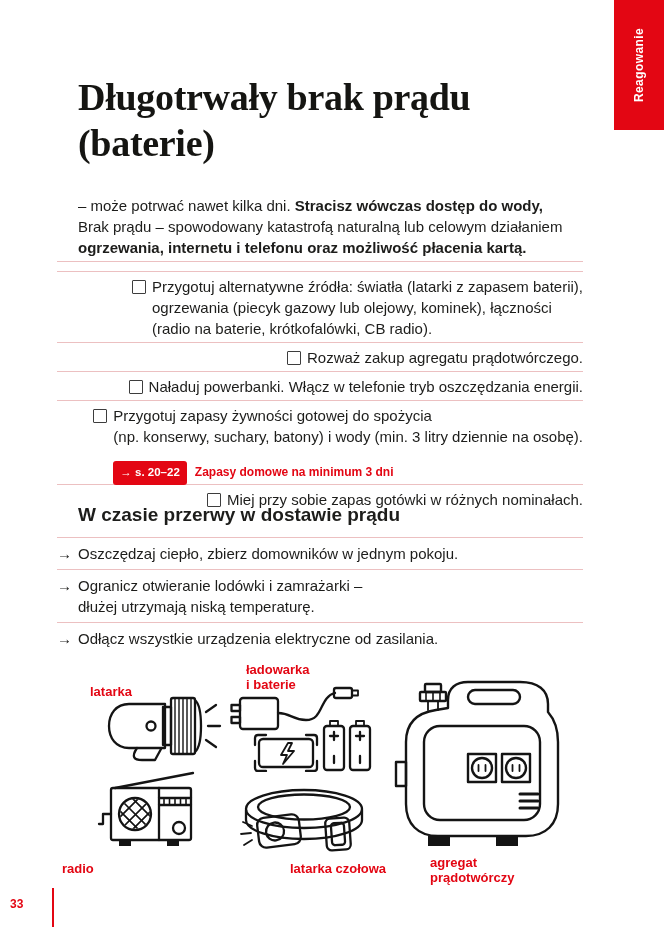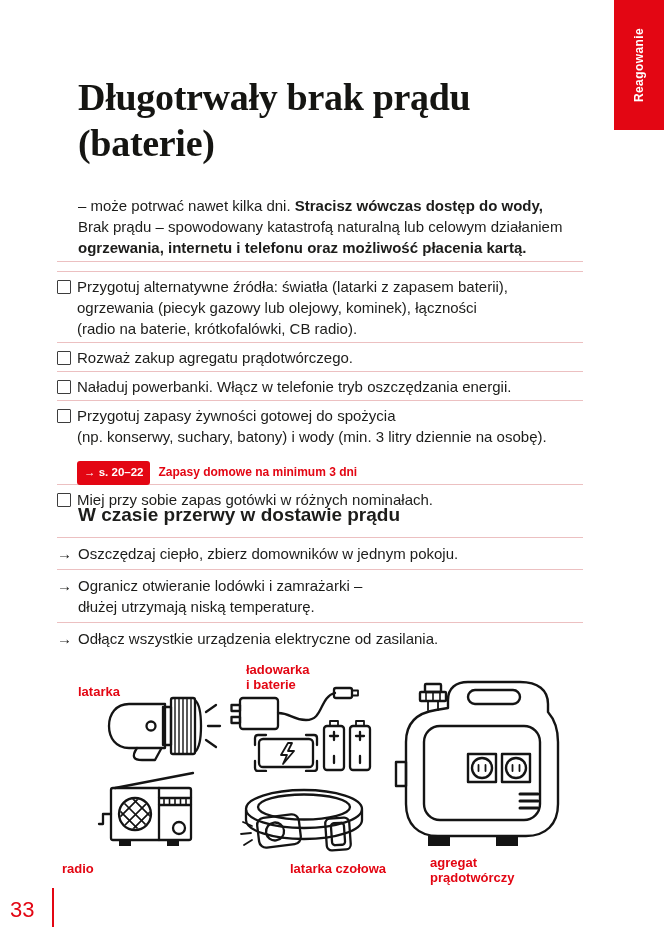--- a/index.html
+++ b/index.html
@@ -28,42 +28,42 @@
     font-family:"Liberation Serif","DejaVu Serif",serif;
     font-weight:bold;font-size:38px;line-height:46px;letter-spacing:-0.3px;color:#151512;
   }
   
   .intro{position:absolute;left:78px;top:195px;font-size:15px;line-height:21px;}
   .intro .line{white-space:nowrap;}
   .intro b{font-weight:bold;}
   .intro-divider{position:absolute;left:57px;top:261px;width:526px;height:0;border-top:1px solid var(--divider);}
   
   .checklist{position:absolute;left:57px;top:271px;width:526px;}
-  .check-item{display:flex;padding:4px 0 3px;border-top:1px solid var(--divider);}
+  .check-item{display:flex;padding:4px 0 3px;border-top:1px solid var(--divider);justify-content:flex-end;}
   .checkbox{flex:none;width:12px;height:12px;border:1.5px solid #3d3d3d;border-radius:1px;margin:4px 6px 0 0;background:#fff;}
   .item-text{font-size:15px;line-height:21px;}
   .item-text .line{white-space:nowrap;}
   .ref-row{display:flex;align-items:center;margin-top:17px;height:17px;cursor:pointer;}
   .ref-badge{
     background:var(--accent-red);color:#fff;font-size:11.5px;font-weight:bold;
     padding:1px 7px 2px;border-radius:3px;white-space:nowrap;
   }
   .ref-label{color:var(--accent-red);font-size:12px;font-weight:bold;margin-left:8px;white-space:nowrap;}
   
   .subheading{position:absolute;left:78px;top:504px;font-size:19px;font-weight:bold;}
   .arrowlist{position:absolute;left:57px;top:537px;width:526px;}
   .arrow-item{display:flex;padding:5px 0;border-top:1px solid var(--divider);}
   .arrow-glyph{flex:none;width:21px;font-size:15px;line-height:21px;color:#1d1d1b;}
   
   .figures{position:absolute;inset:0;pointer-events:none;}
   .fig-label{position:absolute;color:var(--accent-red);font-size:13px;font-weight:bold;line-height:15px;white-space:nowrap;}
   .figures svg{position:absolute;}
   .figures svg *{vector-effect:non-scaling-stroke;}
   
-  .page-num{position:absolute;left:10px;top:897px;color:var(--accent-red);font-size:22px;font-weight:normal;}
+  .page-num{position:absolute;left:10px;top:897px;color:var(--accent-red);font-size:12px;font-weight:bold;}
   .footer-rule{position:absolute;left:52px;top:888px;width:2px;height:39px;background:var(--accent-red);}
 </style>
 </head>
 <body>
 
 <div class="page">
 
   <div class="side-tab">
     <span class="tab-label">Reagowanie</span>
   </div>
@@ -150,21 +150,21 @@
       <span class="arrow-glyph">→</span>
       <div class="item-text">
         <div class="line">Odłącz wszystkie urządzenia elektryczne od zasilania.</div>
       </div>
     </div>
 
   </div>
 
   <div class="figures">
 
-    <span class="fig-label" style="left:78px;top:684px;">latarka</span>
+    <span class="fig-label" style="left:90px;top:684px;">latarka</span>
     <svg style="left:103px;top:690px;" width="125" height="72" viewBox="0 0 125 72" fill="none" stroke="#141414" stroke-width="2.3" stroke-linecap="round" stroke-linejoin="round">
       <path d="M62,14 H26 C13,14 6,24 6,36 C6,48 13,58 26,58 H62 Z"></path>
       <circle cx="48" cy="36" r="4.5"></circle>
       <rect x="60" y="17" width="8" height="38"></rect>
       <rect x="68" y="8" width="24" height="56" rx="2"></rect>
       <path d="M72,9 V63 M76,9 V63 M80,9 V63 M84,9 V63 M88,9 V63" stroke-width="1.4"></path>
       <path d="M92,10 C100,17 100,55 92,62"></path>
       <path d="M34,58 C28,67 31,70 39,70 H52 L58,59"></path>
       <path d="M103,22 L113,15 M105,36 H117 M103,50 L113,57"></path>
     </svg>

